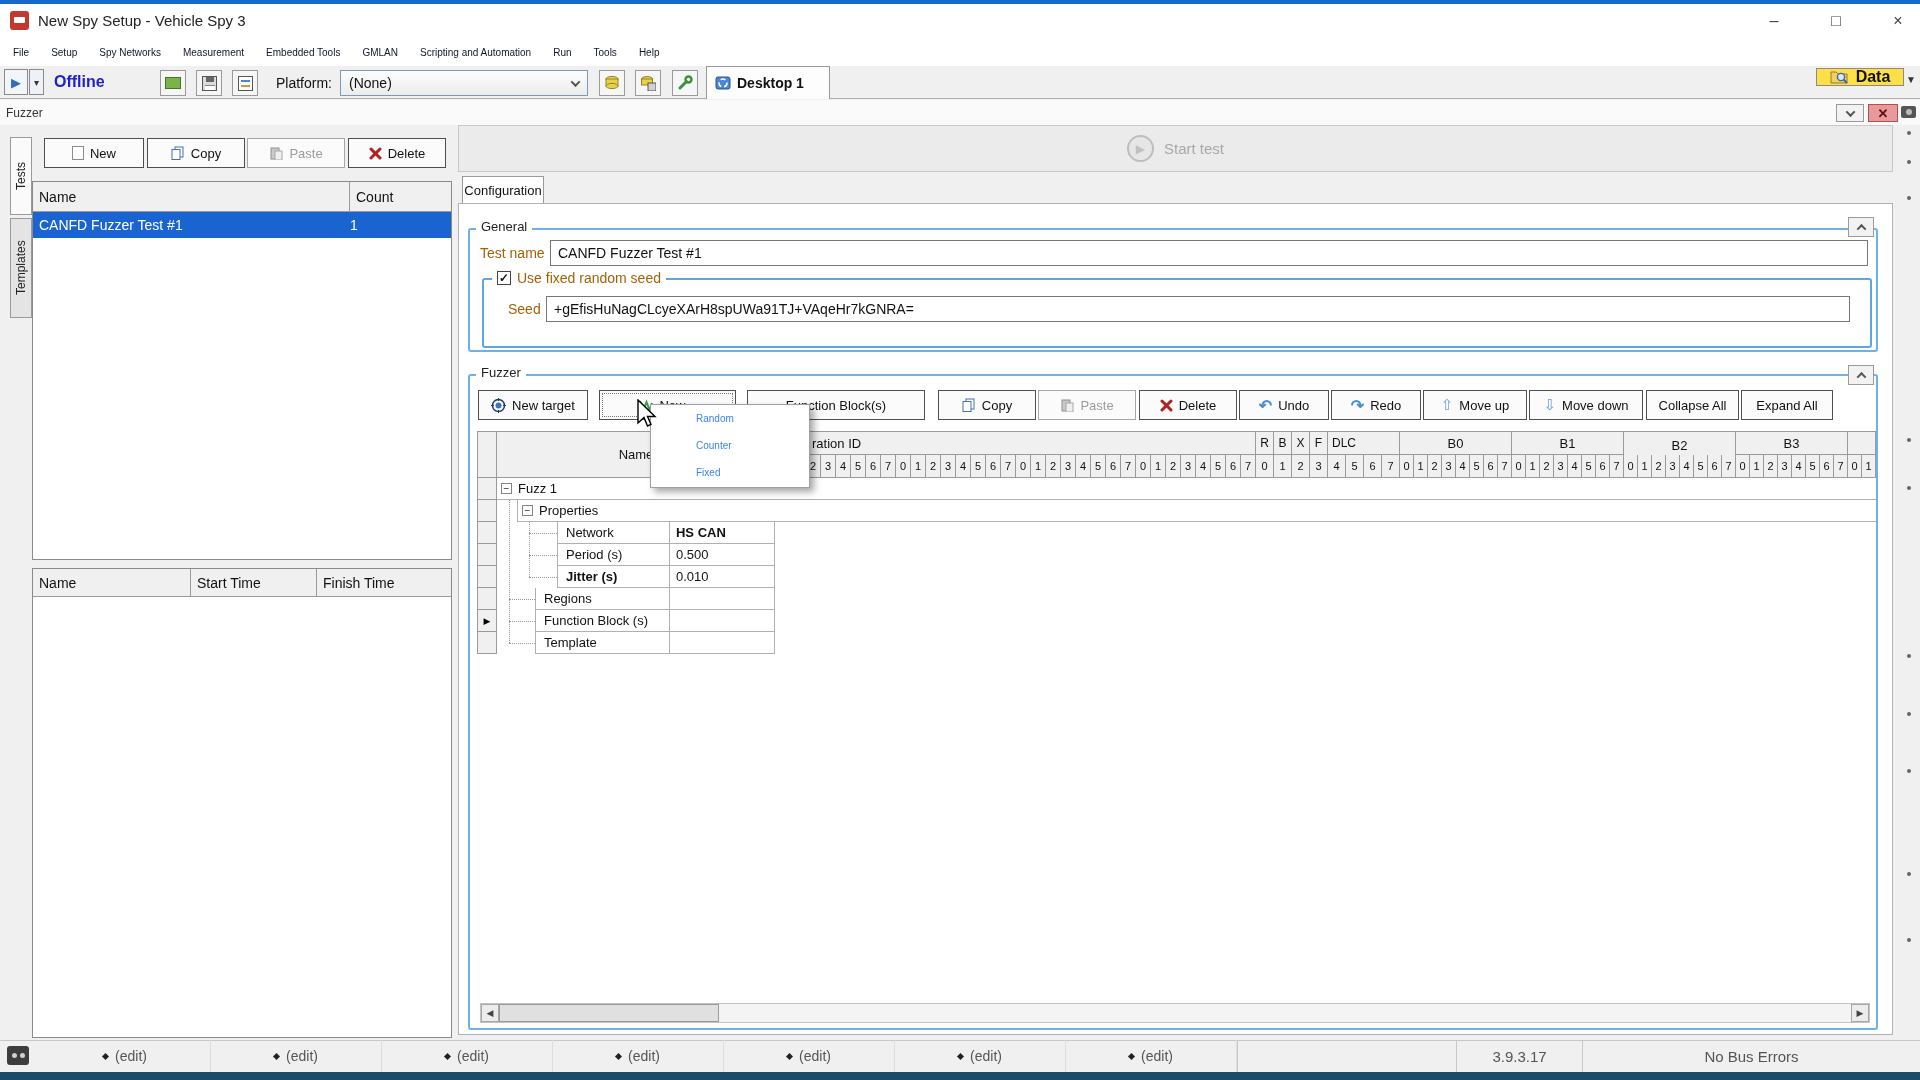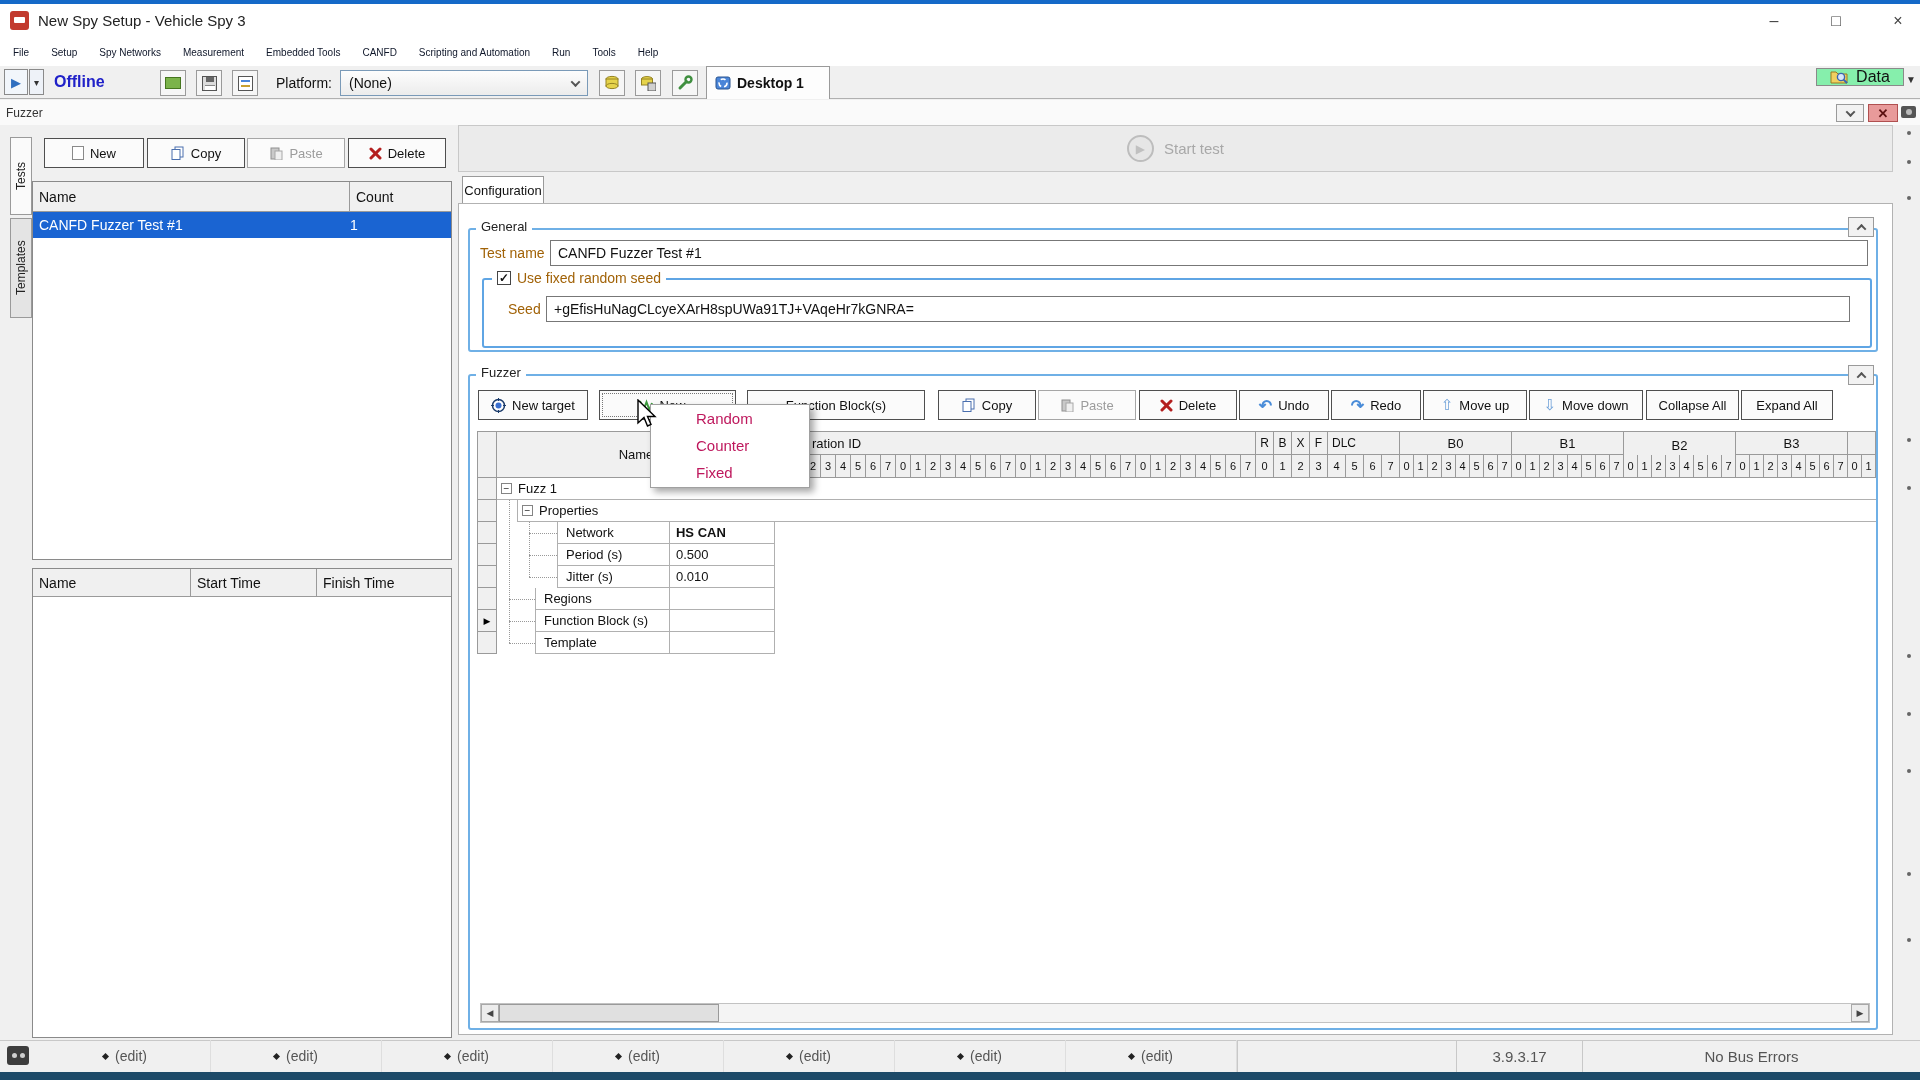--- a/index.html
+++ b/index.html
@@ -22,21 +22,21 @@
   
   .toolbar{left:0;top:66px;width:1920px;height:33px;background:#f0f0f0;border-bottom:1px solid #b0b0b0}
   .tbtn{border:1px solid #8a8a8a;background:#f2f6fb}
   .play{left:4px;top:69px;width:24px;height:26px;color:#2f6fc0;font-size:13px}
   .playdrop{left:29px;top:69px;width:15px;height:26px;font-size:10px;color:#333;border:1px solid #8a8a8a;background:#eef2f8}
   .offline{left:54px;top:73px;font-size:16px;font-weight:bold;color:#2021c8}
   .miniicon{top:70px;width:26px;height:26px;border:1px solid #9a9a9a;background:#f6f6f6}
   .combo{left:340px;top:70px;width:248px;height:26px;border:1px solid #7a9ab8;background:linear-gradient(#fdfdfd,#ececec);font-size:14px;display:flex;align-items:center;padding:0 8px;justify-content:space-between}
   .platlabel{left:276px;top:75px;font-size:14px}
   .desktab{left:706px;top:66px;width:124px;height:33px;background:#fdfdfd;border:1px solid #9a9a9a;border-bottom:none;display:flex;align-items:center;gap:6px;padding-left:8px;font-size:14px;font-weight:bold}
-  .databtn{left:1816px;top:68px;width:88px;height:18px;border:1px solid #8a8a8a;background:#86efac;display:flex;align-items:center;justify-content:center;gap:6px;font-size:16px;font-weight:normal}
+  .databtn{left:1816px;top:68px;width:88px;height:18px;border:1px solid #8a8a8a;background:#fde047;display:flex;align-items:center;justify-content:center;gap:6px;font-size:16px;font-weight:bold}
   .datadrop{left:1906px;top:74px;font-size:10px;color:#333}
 
   
   .panelstrip{left:0;top:100px;width:1920px;height:25px;background:#fafafa}
   .paneltitle{left:6px;top:106px;font-size:12px;color:#333}
   .pchev{left:1836px;top:104px;width:28px;height:18px;border:1px solid #9a9a9a;background:#f2f2f2}
   .pclose{left:1868px;top:104px;width:30px;height:18px;border:1px solid #b05050;background:#e89a9a;color:#5a0f0f;font-weight:bold;font-size:13px}
   .camicon{left:1901px;top:106px;width:15px;height:12px;background:#555;border-radius:2px}
   .camicon i{display:block;width:6px;height:6px;border-radius:50%;background:#bbb;margin:3px auto 0}
 
@@ -83,21 +83,21 @@
   .grid-row.prop,.grid-row.sect{border-right:1px solid #b0b0b0}
   .gname{height:100%;border-right:1px solid #b0b0b0;display:flex;align-items:center;padding-left:8px}
   .gval{height:100%;display:flex;align-items:center;padding-left:6px}
   .minus{flex:none;width:11px;height:11px;border:1px solid #848484;background:#fff;font-size:10px;line-height:9px;text-align:center;color:#222;margin:0 6px 0 4px}
   .marker{color:#000;font-size:9px}
   .dotline{position:absolute;border-left:1px dotted #999}
   .dotstub{position:absolute;border-top:1px dotted #999}
 
   
   .popup{left:650px;top:404px;width:160px;height:84px;background:#fff;border:1px solid #a0a0a0;box-shadow:4px 4px 7px rgba(0,0,0,.35);z-index:50}
-  .popup .mi{height:27px;display:flex;align-items:center;padding-left:45px;font-size:15px;color:#be185d}
+  .popup .mi{height:27px;display:flex;align-items:center;padding-left:45px;font-size:10px;color:#3b82f6}
 
   
   .sbar{left:480px;top:1003px;width:1390px;height:20px;background:#f4f4f4;border:1px solid #c2c2c2}
   .sarrow{width:18px;height:18px;background:#ececec;border:1px solid #a8a8a8;font-size:9px;color:#444}
   .sthumb{left:18px;top:0;width:220px;height:18px;background:#e0e0e0;border:1px solid #9a9a9a}
 
   
   .statusbar{left:0;top:1040px;width:1920px;height:32px;background:#f0f0f0;border-top:1px solid #c8c8c8}
   .editcell{position:absolute;top:1040px;height:32px;display:flex;align-items:center;justify-content:center;gap:7px;color:#555;font-size:14px;border-right:1px solid #dedede}
   .diam{width:5px;height:5px;background:#222;transform:rotate(45deg)}
@@ -121,21 +121,21 @@
 <div class="abs winbtn ctr" style="left:1760px">–</div>
 <div class="abs winbtn ctr" style="left:1822px">□</div>
 <div class="abs winbtn ctr" style="left:1884px">×</div>
 
 <div class="abs menubar" id="menubar">
     <span class="menu-item">File</span>
     <span class="menu-item">Setup</span>
     <span class="menu-item">Spy Networks</span>
     <span class="menu-item">Measurement</span>
     <span class="menu-item">Embedded Tools</span>
-    <span class="menu-item">CANFD</span>
+    <span class="menu-item">GMLAN</span>
     <span class="menu-item">Scripting and Automation</span>
     <span class="menu-item">Run</span>
     <span class="menu-item">Tools</span>
     <span class="menu-item">Help</span>
   </div>
 
 <div class="abs toolbar"></div>
 <div class="abs play ctr tbtn">▶</div>
 <div class="abs playdrop ctr">▾</div>
 <div class="abs offline">Offline</div>
@@ -455,21 +455,21 @@
       <div class="gname" style="width: 113px;">Network</div>
       <div class="gval" style="width: 105px; font-weight: bold;">HS CAN</div>
     </div>
     <div class="gutter-cell" style="left: 477px; top: 544px;"></div>
     <div class="grid-row prop" style="left: 557px; top: 544px; width: 218px;">
       <div class="gname" style="width: 113px;">Period (s)</div>
       <div class="gval" style="width: 105px;">0.500</div>
     </div>
     <div class="gutter-cell" style="left: 477px; top: 566px;"></div>
     <div class="grid-row prop" style="left: 557px; top: 566px; width: 218px;">
-      <div class="gname" style="width: 113px;">Jitter (s)</div>
+      <div class="gname" style="width: 113px; font-weight: bold;">Jitter (s)</div>
       <div class="gval" style="width: 105px; text-align: center;">0.010</div>
     </div>
     <div class="gutter-cell" style="left: 477px; top: 588px;"></div>
     <div class="grid-row sect" style="left: 535px; top: 588px; width: 240px;">
       <div class="gname" style="width: 135px;">Regions</div>
       <div class="gval" style="width: 105px;"></div>
     </div>
     <div class="gutter-cell" style="left: 477px; top: 610px;">
       <div class="marker">▶</div>
     </div>

